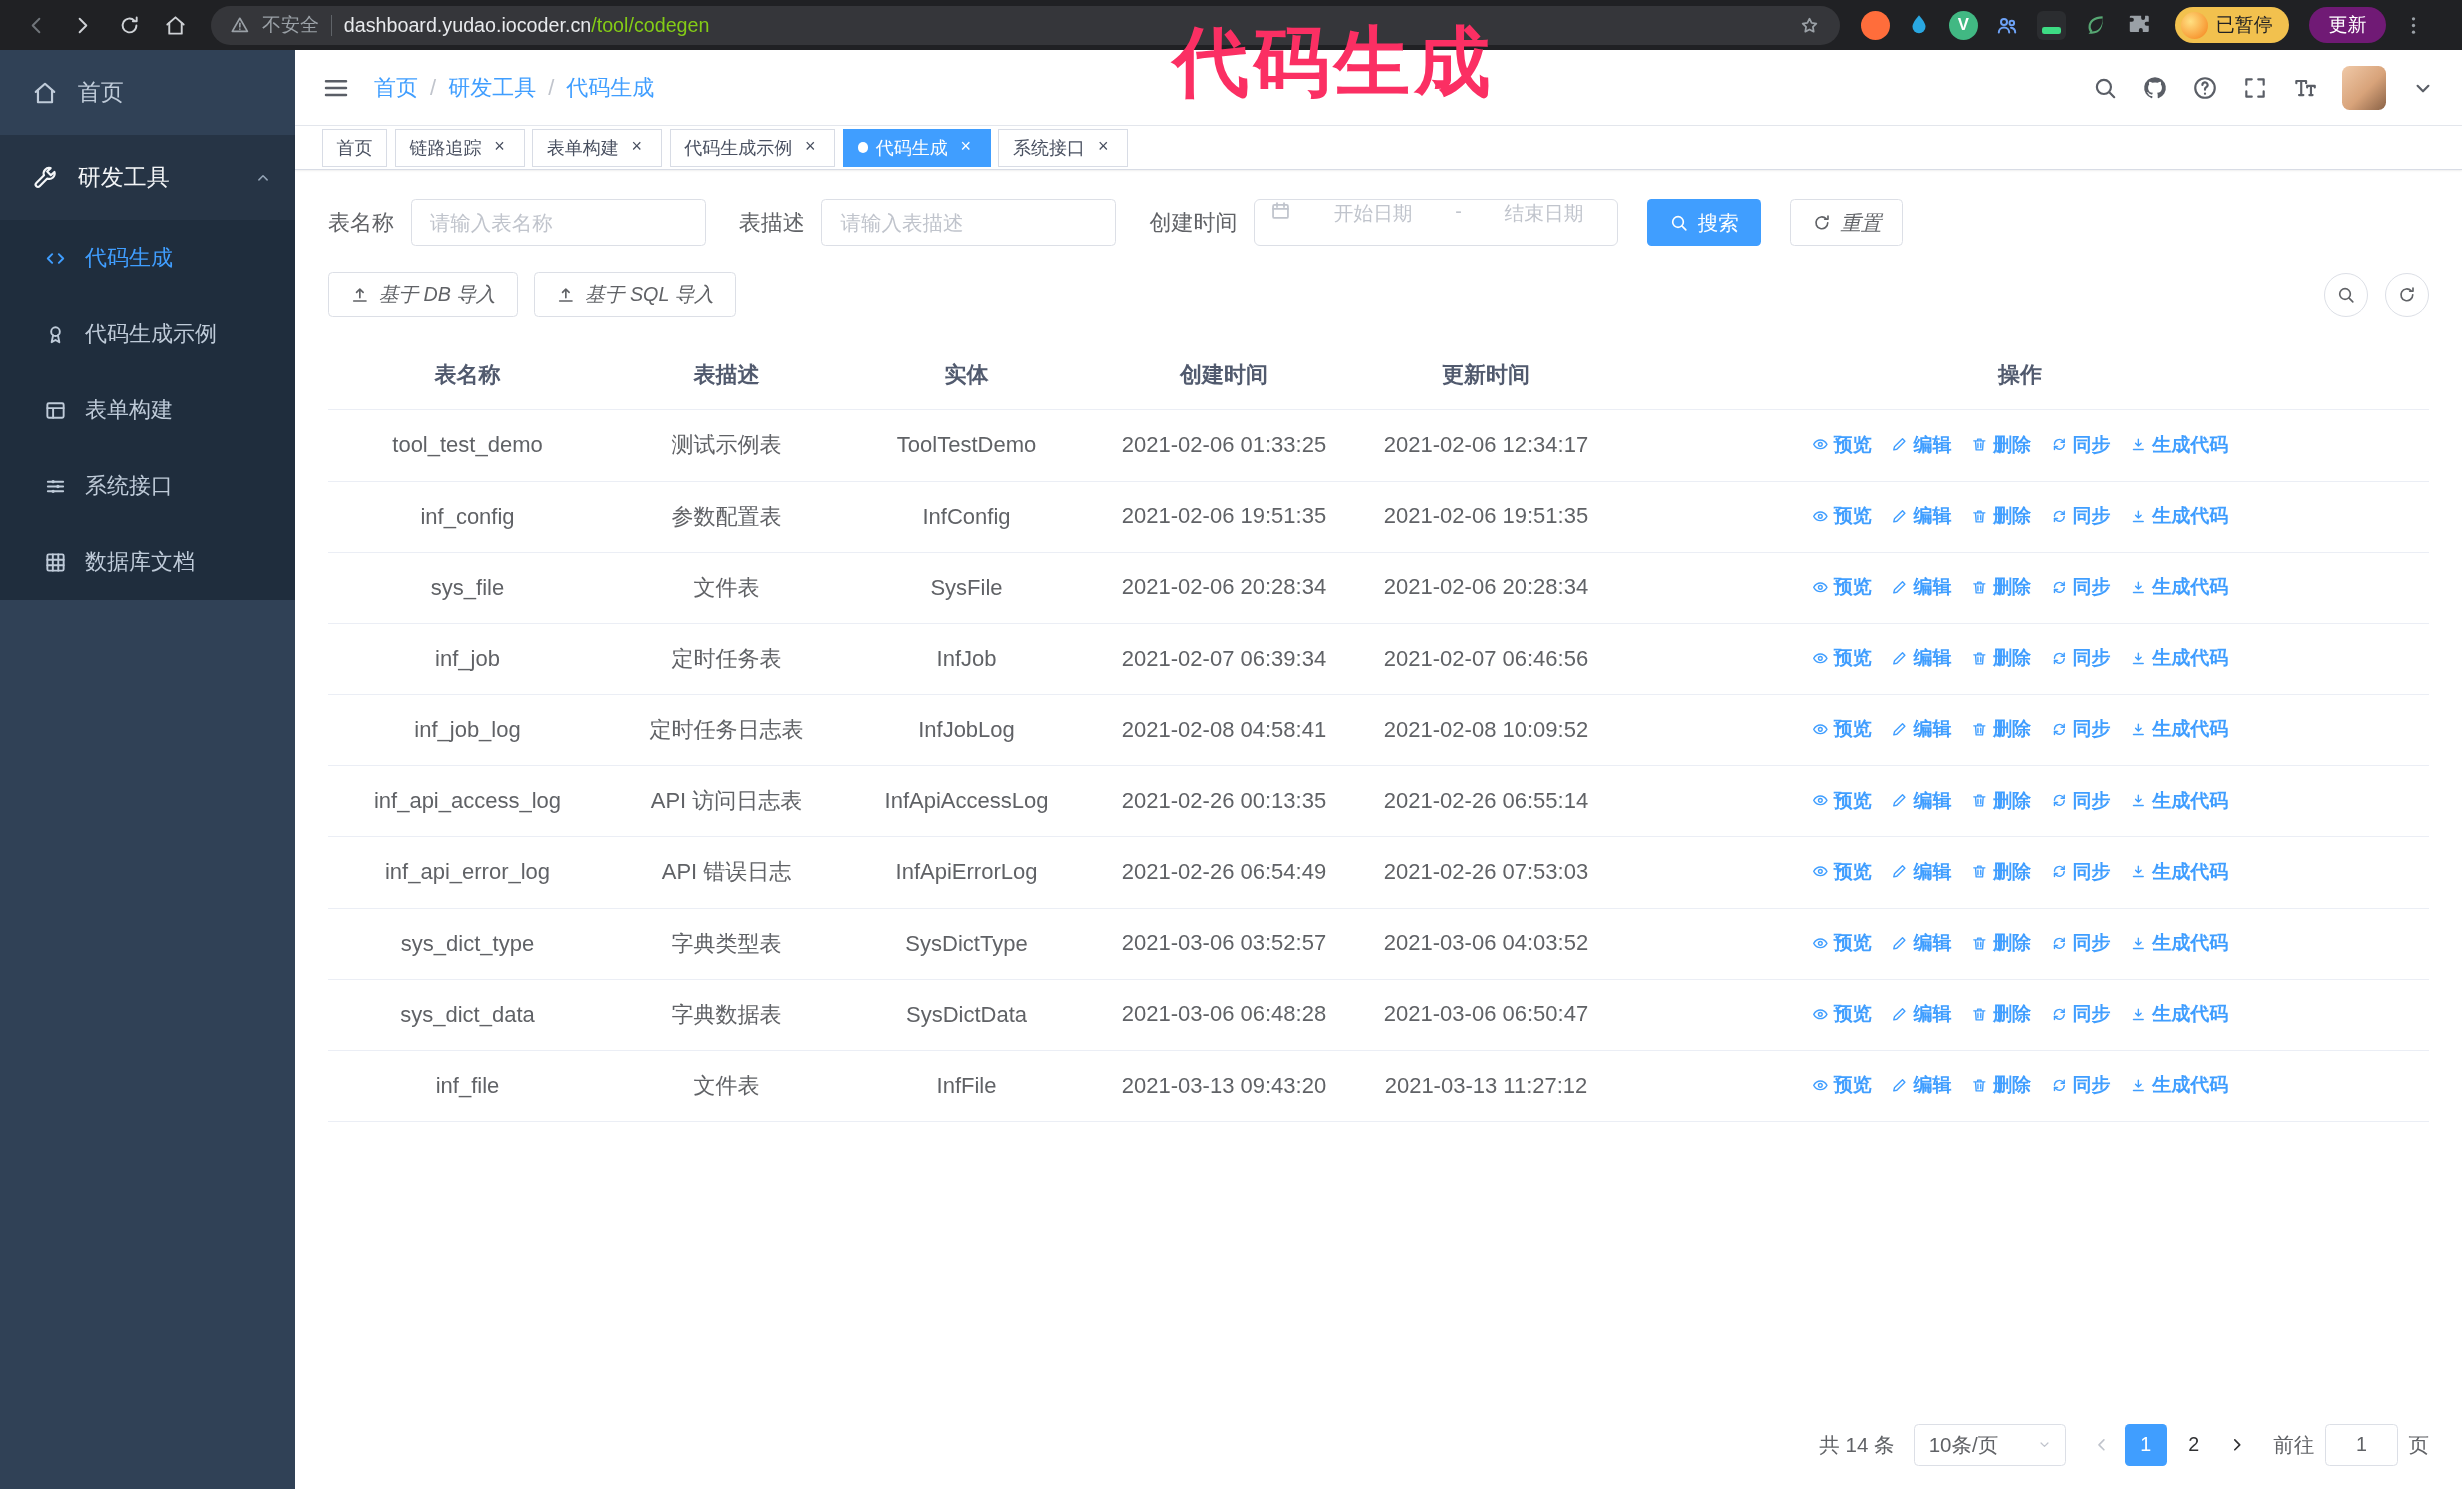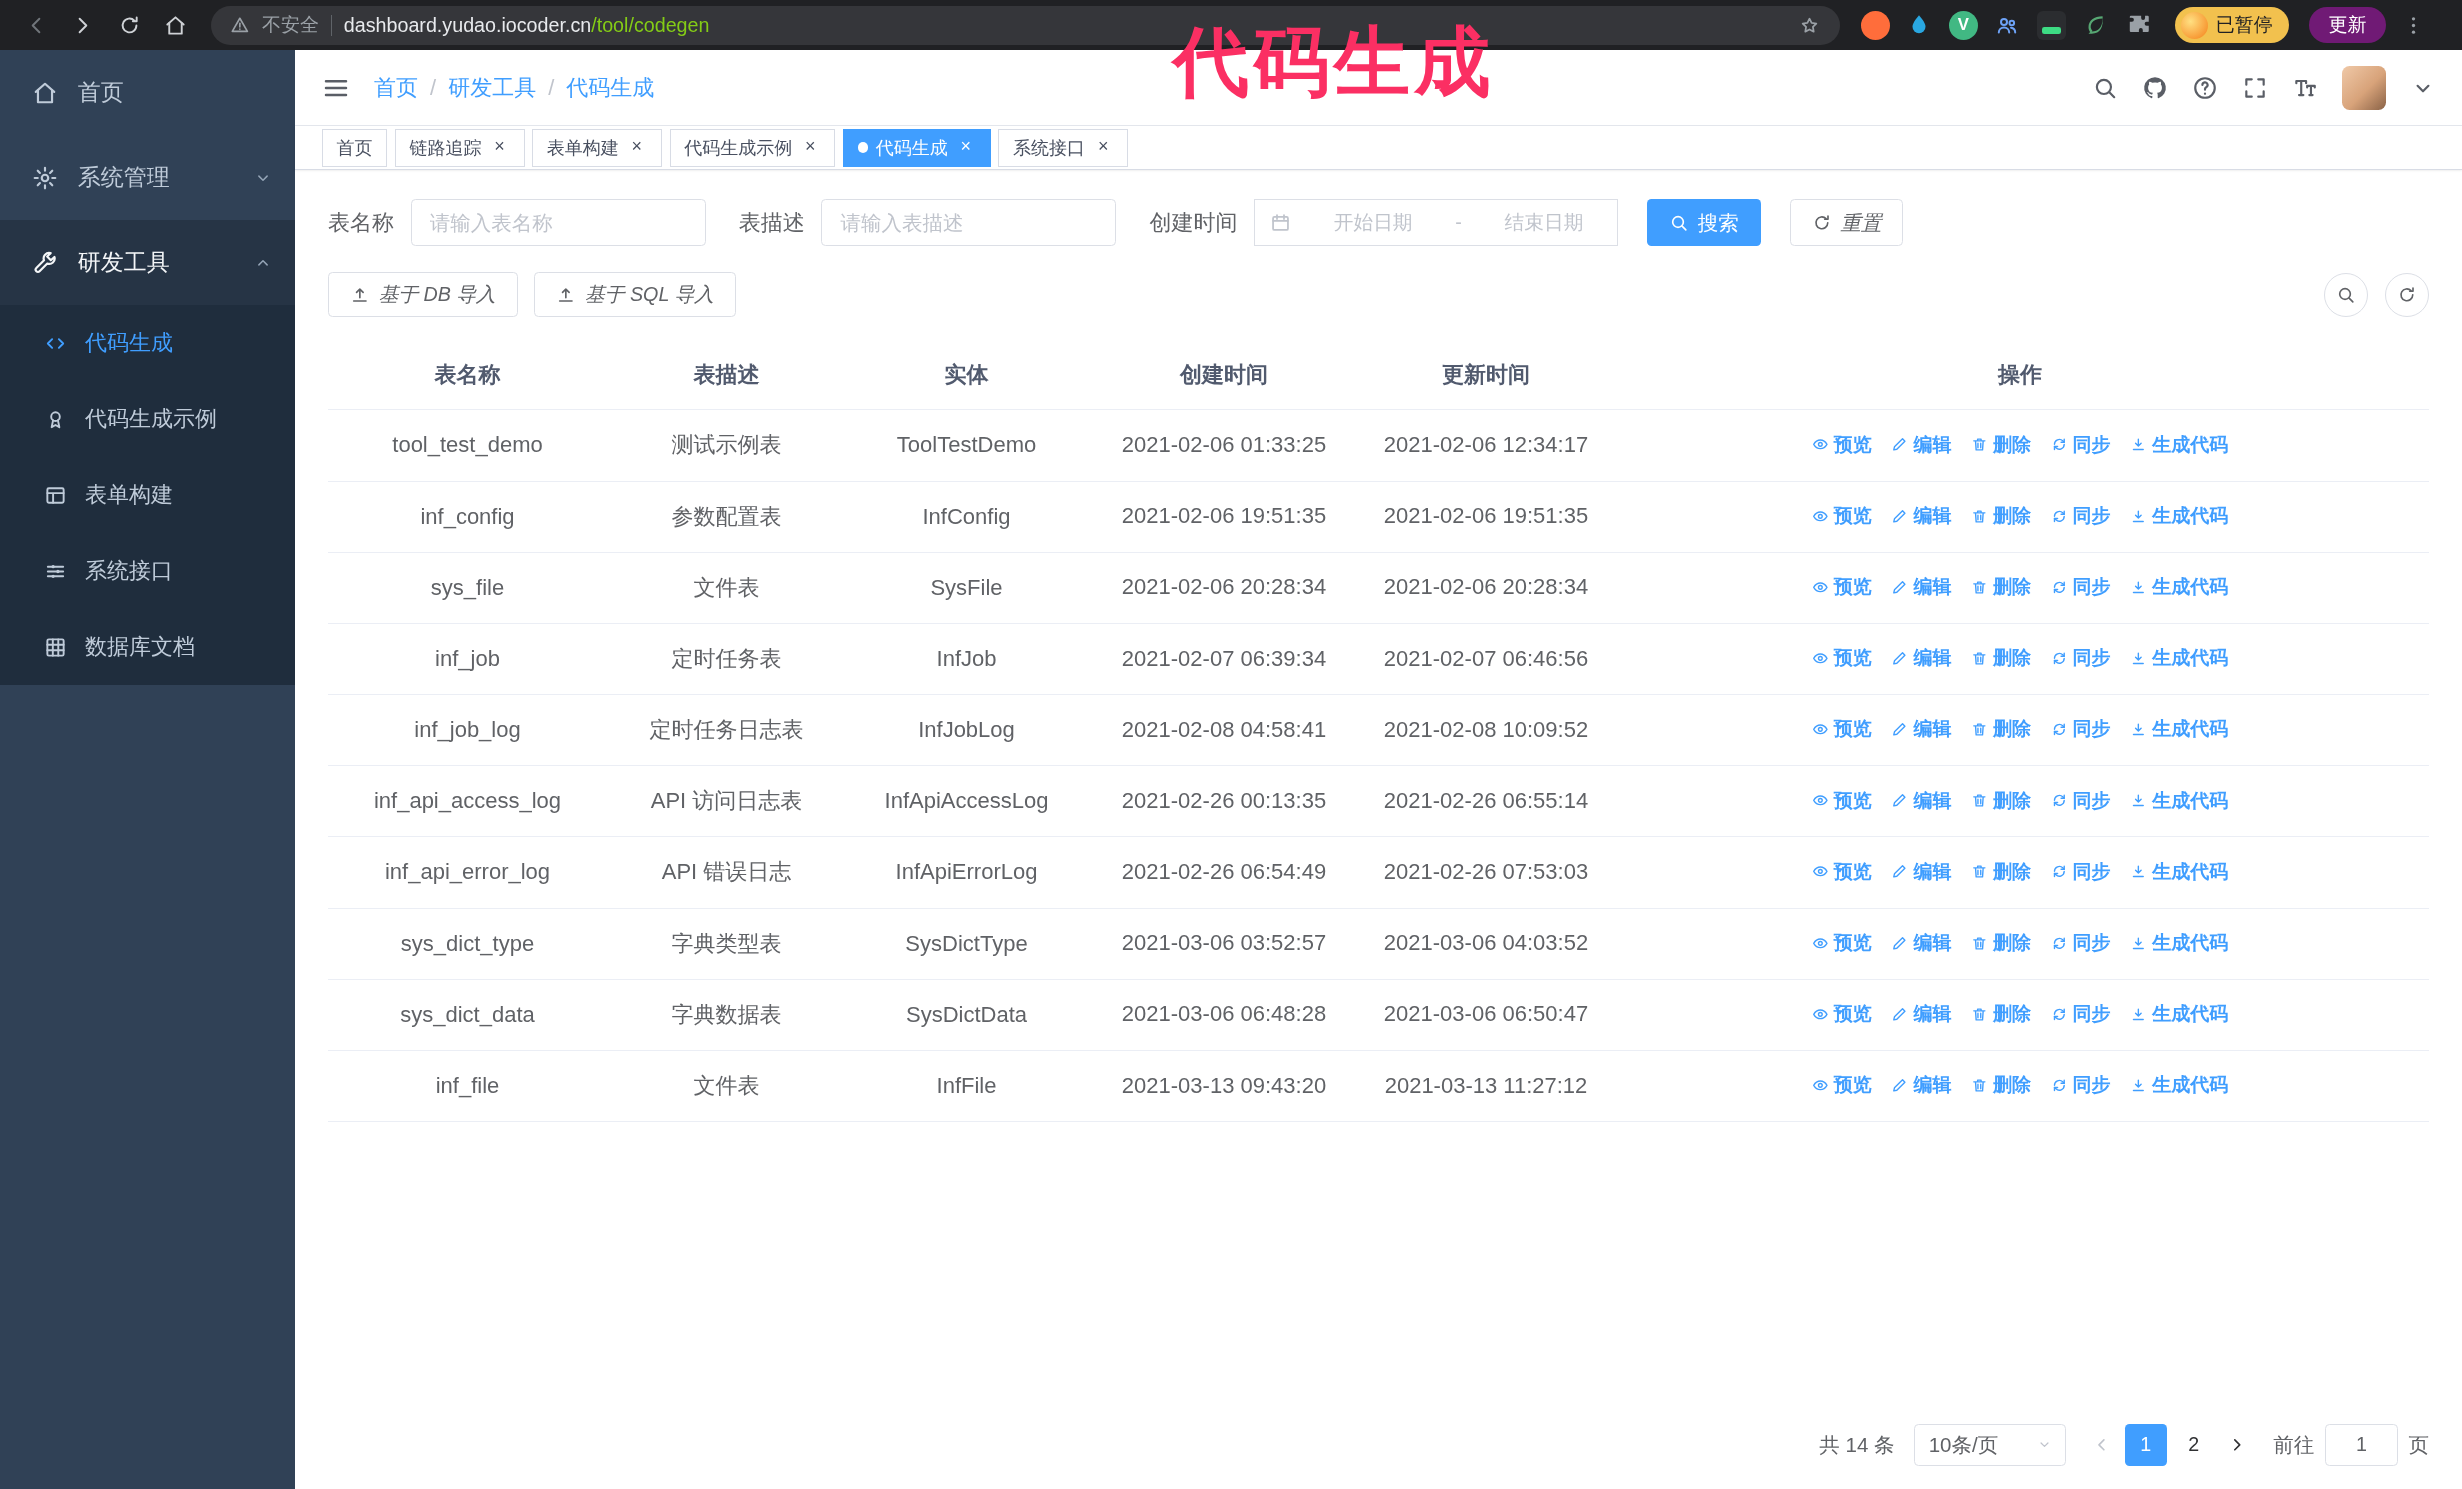--- a/index.html
+++ b/index.html
@@ -83,21 +83,21 @@
   .tag.active { background:var(--primary); border-color:var(--primary); color:#fff; }
   .tag-close { width:21px; height:21px; line-height:19.7px; text-align:center; border-radius:50%; font-size:18px; cursor:pointer; }
 
   .content { height:1320px; padding:29px 33px 19.7px 33px; display:flex; flex-direction:column; }
   .filters { display:flex; align-items:center; font-size:22px; color:#606266; }
   .f-label { margin-right:16.7px; white-space:nowrap; }
   .f-group { display:flex; align-items:center; margin-right:33px; }
   .f-input { height:47px; width:295px; border:0.8px solid #dcdfe6; border-radius:4.5px; padding:0 18px; font-size:20.5px;
              color:#606266; outline:none; font-family:inherit; }
   .f-input::placeholder { color:#c0c4cc; }
-  .daterange { width:364px; height:47px; border:0.8px solid #dcdfe6; border-radius:0; display:flex; align-items:center;
+  .daterange { width:364px; height:47px; border:0.8px solid #dcdfe6; border-radius:6px; display:flex; align-items:flex-start;
                padding:0 15px; gap:24px; color:#c0c4cc; font-size:19.7px; cursor:pointer; }
   .daterange .cal { font-size:21px; color:#c0c4cc; }
   .daterange .ph { flex:1; text-align:center; white-space:nowrap; }
   .btn { height:47px; padding:0 21px; border-radius:4.5px; display:inline-flex; align-items:center; gap:9px;
          font-size:20.5px; cursor:pointer; border:0.8px solid transparent; font-family:inherit; white-space:nowrap; }
   .btn .icon { font-size:19.7px; }
   .btn.primary { background:var(--primary); color:#fff; }
   .btn.plainw { background:#fff; border-color:#dcdfe6; color:#606266;font-style:italic; }
   .btn.ml { margin-left:29px; }
 
@@ -243,34 +243,20 @@
     <aside class="sidebar">
       <nav id="sidebar-menu">
           <div class="menu-item">
             <span class="icon mi">
               <svg viewBox="0 0 24 24">
                 <path d="M3.5 11L12 3.5 20.5 11"></path>
                 <path d="M5.5 9.5V20.5h13V9.5"></path>
               </svg>
             </span>
             <span class="mi-label">首页</span>
-          </div>
-          <div class="menu-item">
-            <span class="icon mi">
-              <svg viewBox="0 0 24 24">
-                <circle cx="12" cy="12" r="3"></circle>
-                <path d="M12 2.5v2.8M12 18.7v2.8M2.5 12h2.8M18.7 12h2.8M5.3 5.3l2 2M16.7 16.7l2 2M18.7 5.3l-2 2M7.3 16.7l-2 2"></path>
-              </svg>
-            </span>
-            <span class="mi-label">系统管理</span>
-            <span class="icon chev">
-              <svg viewBox="0 0 24 24">
-                <path d="M6.5 9.5L12 15l5.5-5.5"></path>
-              </svg>
-            </span>
           </div>
           <div class="menu-item expanded">
             <span class="icon mi">
               <svg viewBox="0 0 24 24">
                 <path d="M20.7 6.4a5 5 0 0 1-6.6 6.1L7 19.6a2.1 2.1 0 0 1-3-3l7.1-7.1a5 5 0 0 1 6.1-6.6L14 6.1l3.4 3.4 3.3-3.1z"></path>
               </svg>
             </span>
             <span class="mi-label">研发工具</span>
             <span class="icon chev">
               <svg viewBox="0 0 24 24">

